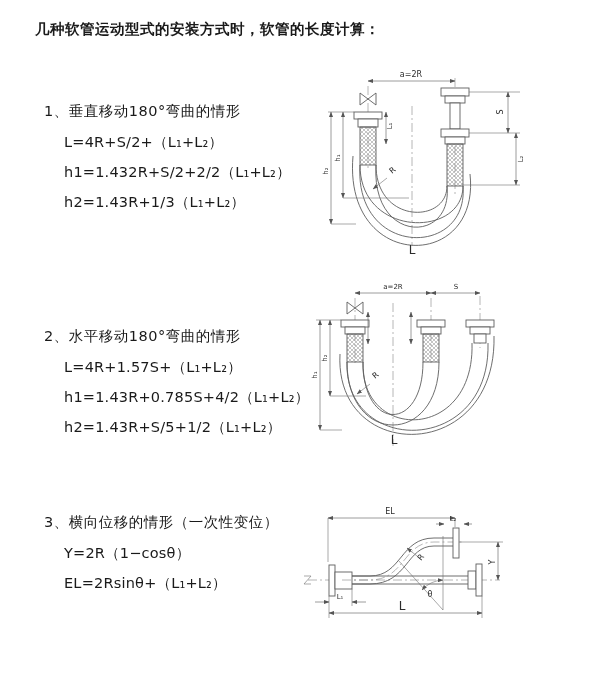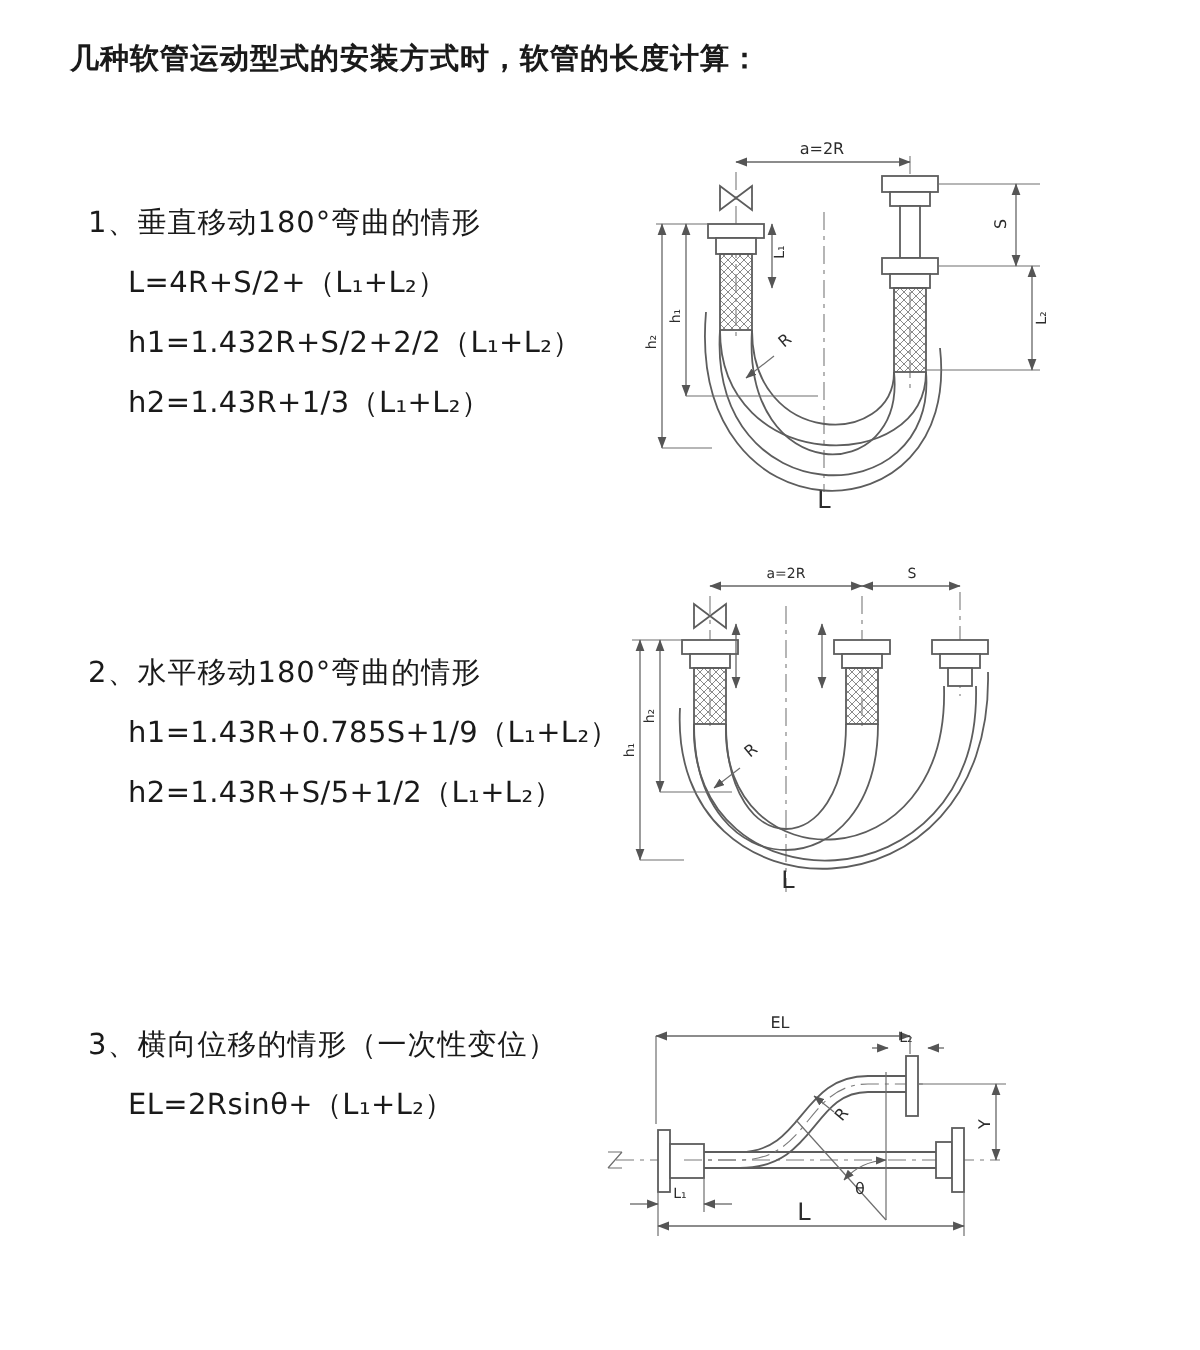--- a/index.html
+++ b/index.html
@@ -38,28 +38,30 @@
     <div class="formulas">
       <div class="formula">L=4R+S/2+（L₁+L₂）</div>
       <div class="formula">h1=1.432R+S/2+2/2（L₁+L₂）</div>
       <div class="formula">h2=1.43R+1/3（L₁+L₂）</div>
     </div>
   </div>
 
   <div class="section" id="sec2">
     <div class="sec-heading">2、水平移动180°弯曲的情形</div>
     <div class="formulas">
-      <div class="formula">h1=1.43R+0.785S+1/9（L₁+L₂）</div>
+      <div class="formula">L=4R+1.57S+（L₁+L₂）</div>
+      <div class="formula">h1=1.43R+0.785S+4/2（L₁+L₂）</div>
       <div class="formula">h2=1.43R+S/5+1/2（L₁+L₂）</div>
     </div>
   </div>
 
   <div class="section" id="sec3">
     <div class="sec-heading">3、横向位移的情形（一次性变位）</div>
     <div class="formulas">
+      <div class="formula">Y=2R（1−cosθ）</div>
       <div class="formula">EL=2Rsinθ+（L₁+L₂）</div>
     </div>
   </div>
 
   <svg id="dwg1" class="dwg" width="280" height="195" viewBox="0 0 280 195">
     <defs>
       <pattern id="b1" width="4" height="4" patternUnits="userSpaceOnUse">
         <path d="M0,4 L4,0 M0,0 L4,4" stroke="#8a8a8a" stroke-width="0.5"></path>
       </pattern>
       <marker id="a1" viewBox="0 0 8 6" refX="7.5" refY="3" markerWidth="9" markerHeight="7" orient="auto-start-reverse">

